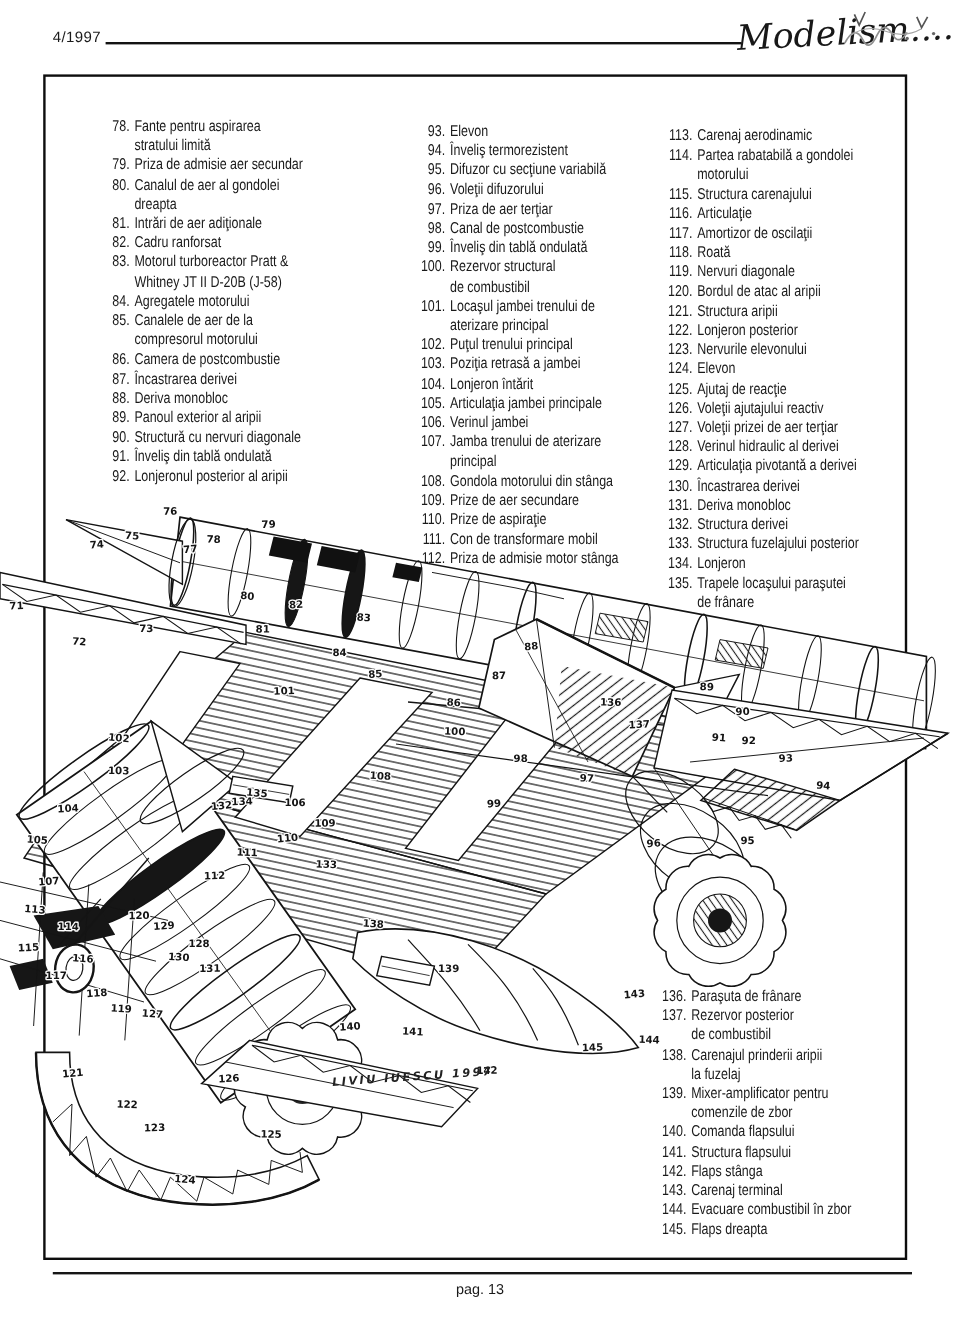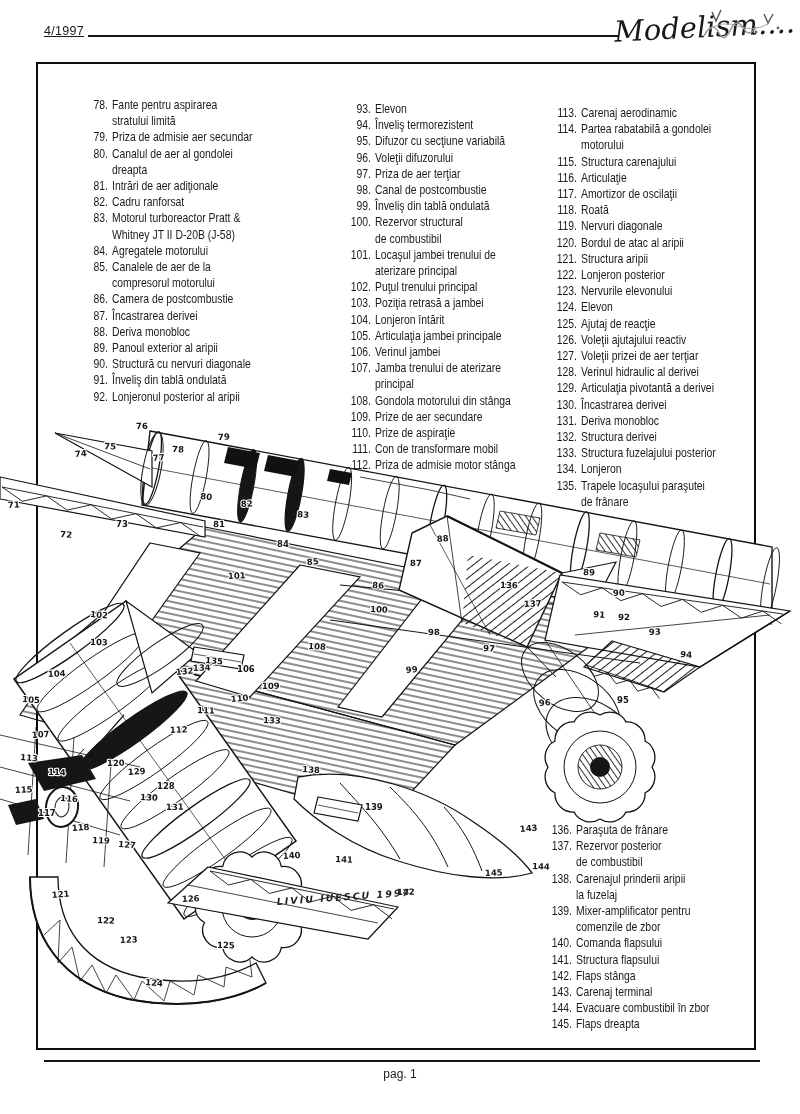--- a/index.html
+++ b/index.html
@@ -1,19 +1,19 @@
 <!DOCTYPE html>
 <html><head>
 <meta charset="utf-8">
 <style>
   html,body{margin:0;padding:0;background:#ffffff;}
   .page{position:relative;width:800px;height:1114px;background:#fff;overflow:hidden;
         font-family:"Liberation Sans",sans-serif;color:#1a1a1a;}
   
-  .issue{position:absolute;left:44px;top:24px;font-size:12.5px;letter-spacing:.3px;text-decoration:underline;}
+  .issue{position:absolute;left:44px;top:24px;font-size:12.5px;letter-spacing:.3px;}
   .hrule{position:absolute;left:88px;top:35px;width:530px;height:2px;background:#131313;}
   .logo{position:absolute;left:614px;top:10px;font-family:"DejaVu Serif",serif;
         font-style:italic;font-size:29px;transform:rotate(-3deg);color:#181818;}
   .scribble{position:absolute;left:698px;top:2px;}
   
   .frame{position:absolute;left:36px;top:62px;width:716px;height:984px;
          border:2px solid #0d0d0d;background:transparent;}
   
   .plist{position:absolute;font-size:13px;line-height:16.2px;
          transform:scaleX(0.8);transform-origin:0 0;width:300px;z-index:5;}
@@ -578,14 +578,14 @@
         <text x="335" y="447" class="co" transform="rotate(3 335 447)">141</text>
         <text x="397" y="480" class="co" transform="rotate(-1 397 480)">142</text>
         <text x="520" y="417" class="co" transform="rotate(-5 520 417)">143</text>
         <text x="532" y="454" class="co" transform="rotate(2 532 454)">144</text>
         <text x="485" y="461" class="co" transform="rotate(-2 485 461)">145</text>
       </g>
     <text x="277" y="490" class="sig" transform="rotate(-4 277 490)">LIVIU IUESCU 1997</text>
   </svg>
 
   <div class="frule"></div>
-  <div class="pageno">pag. 1</div>
+  <div class="pageno">pag. 13</div>
 </div>
 
 </body></html>

